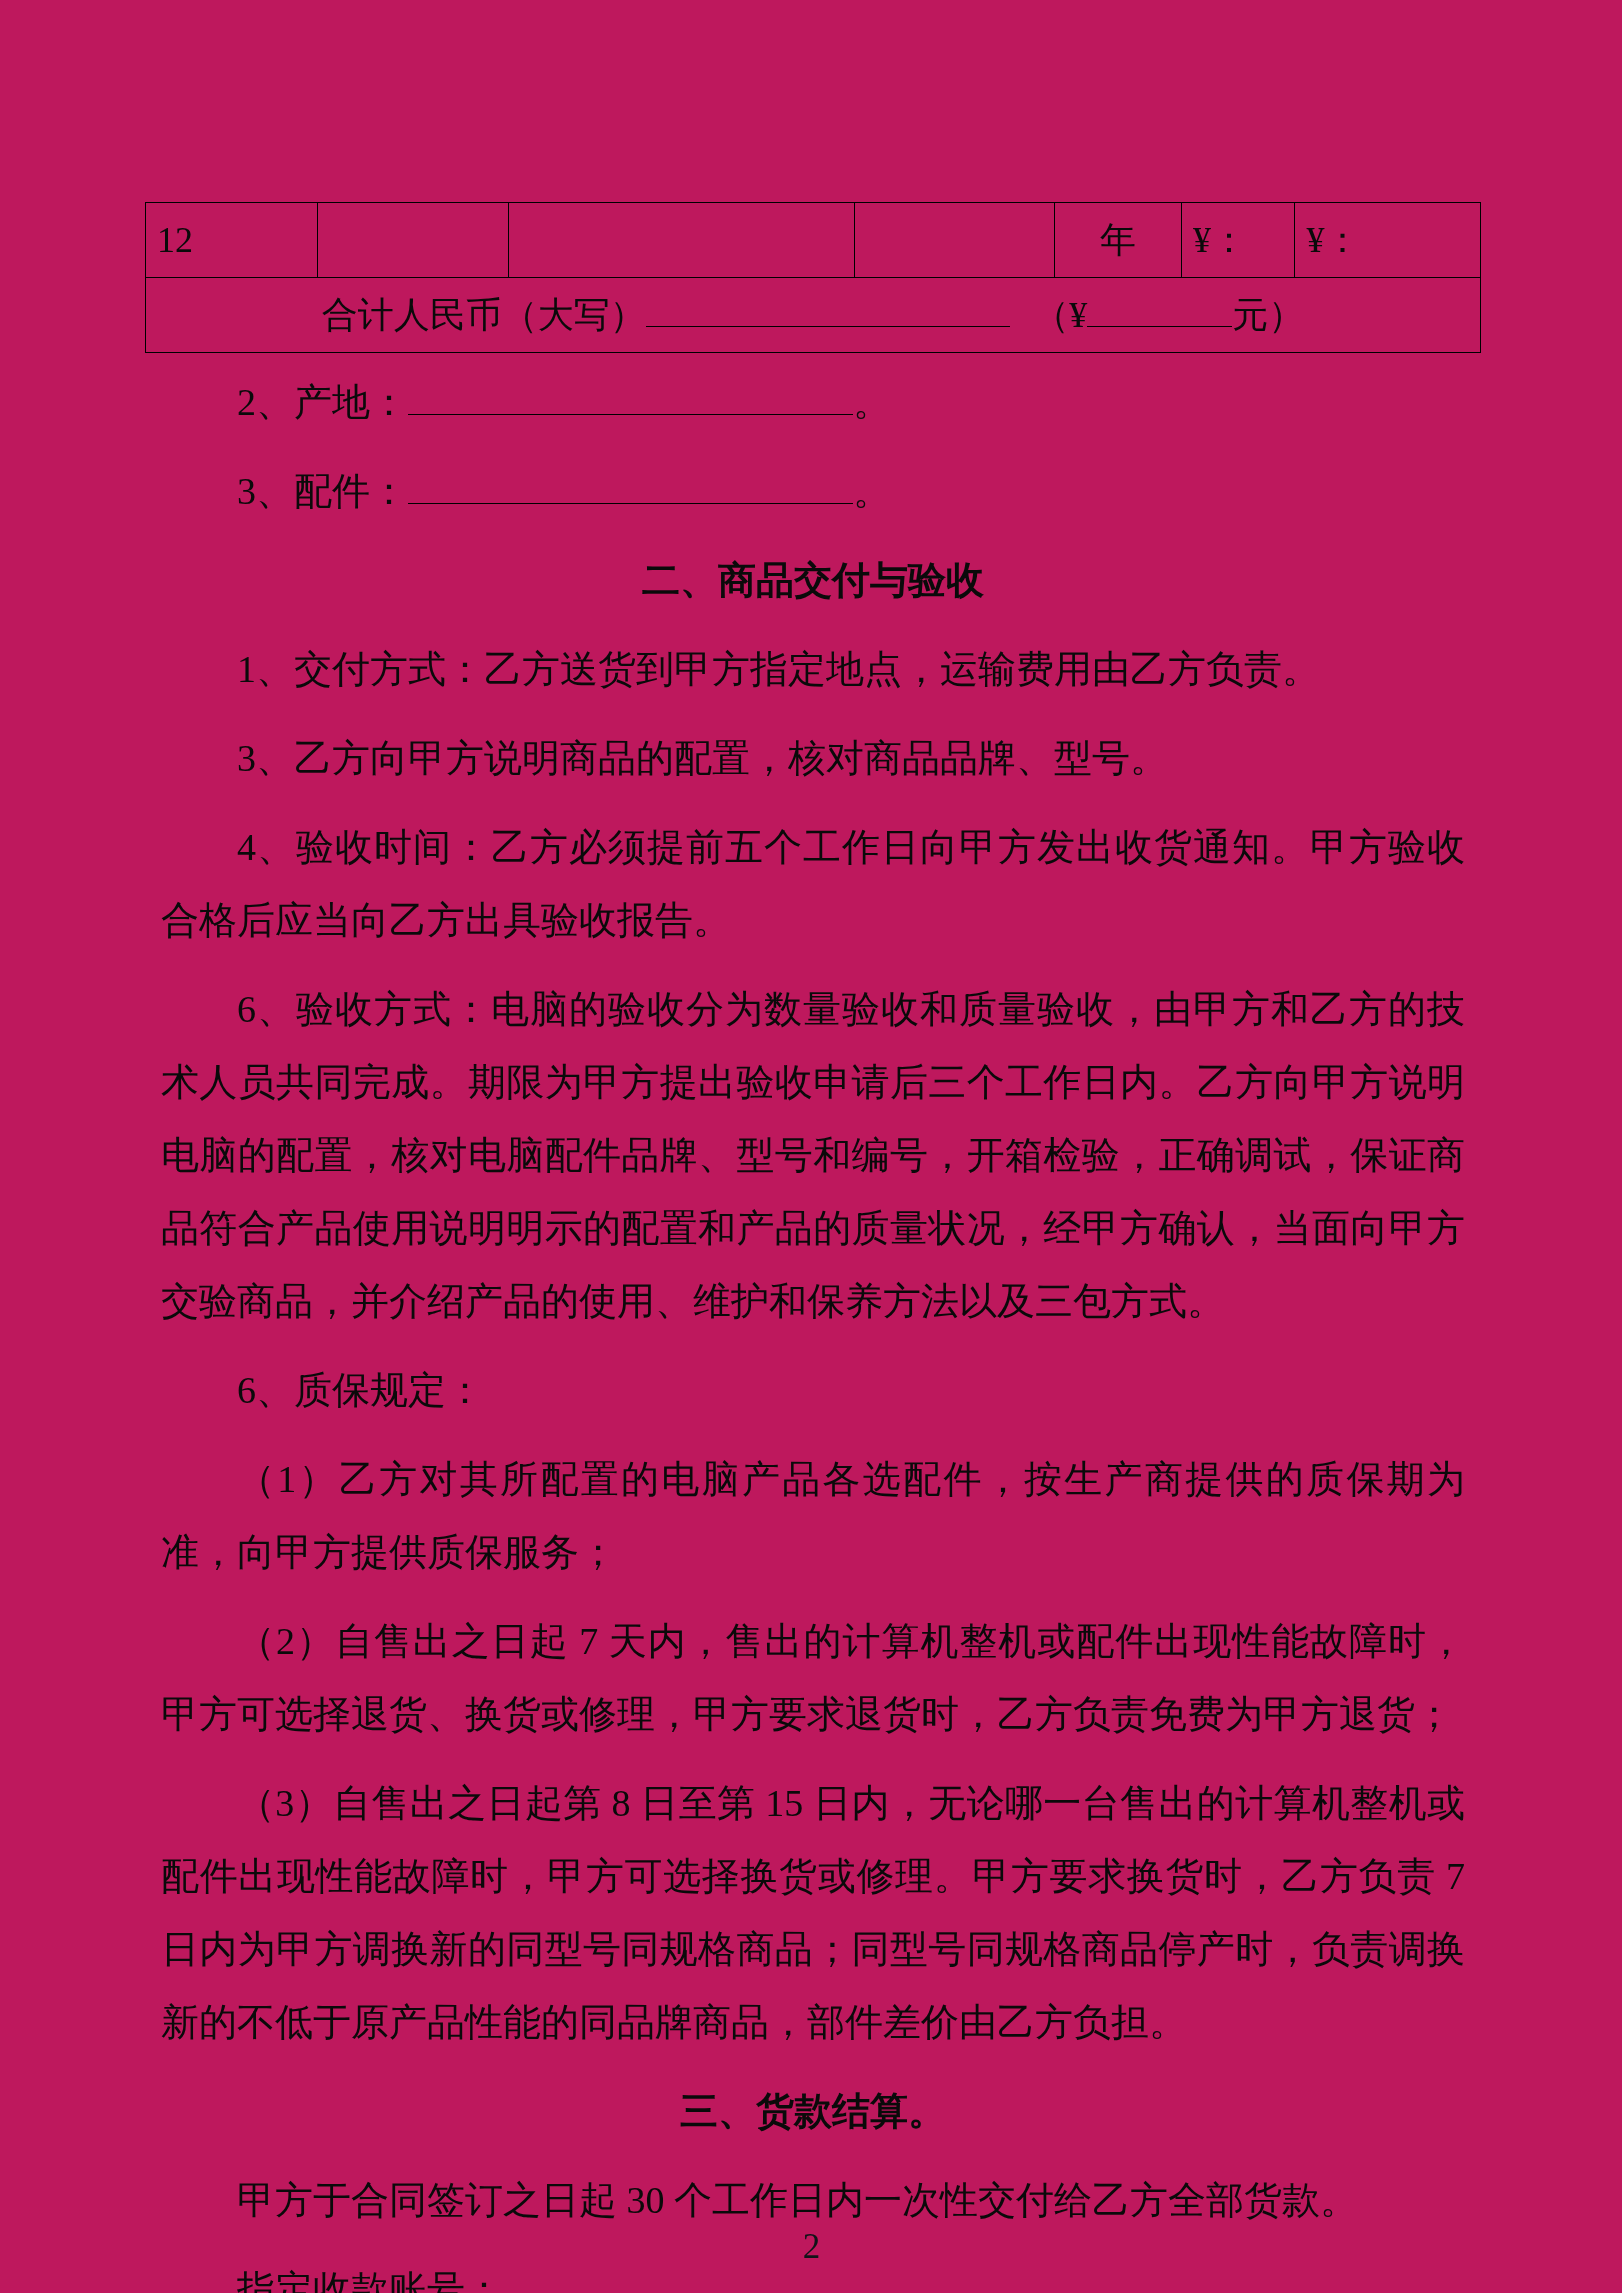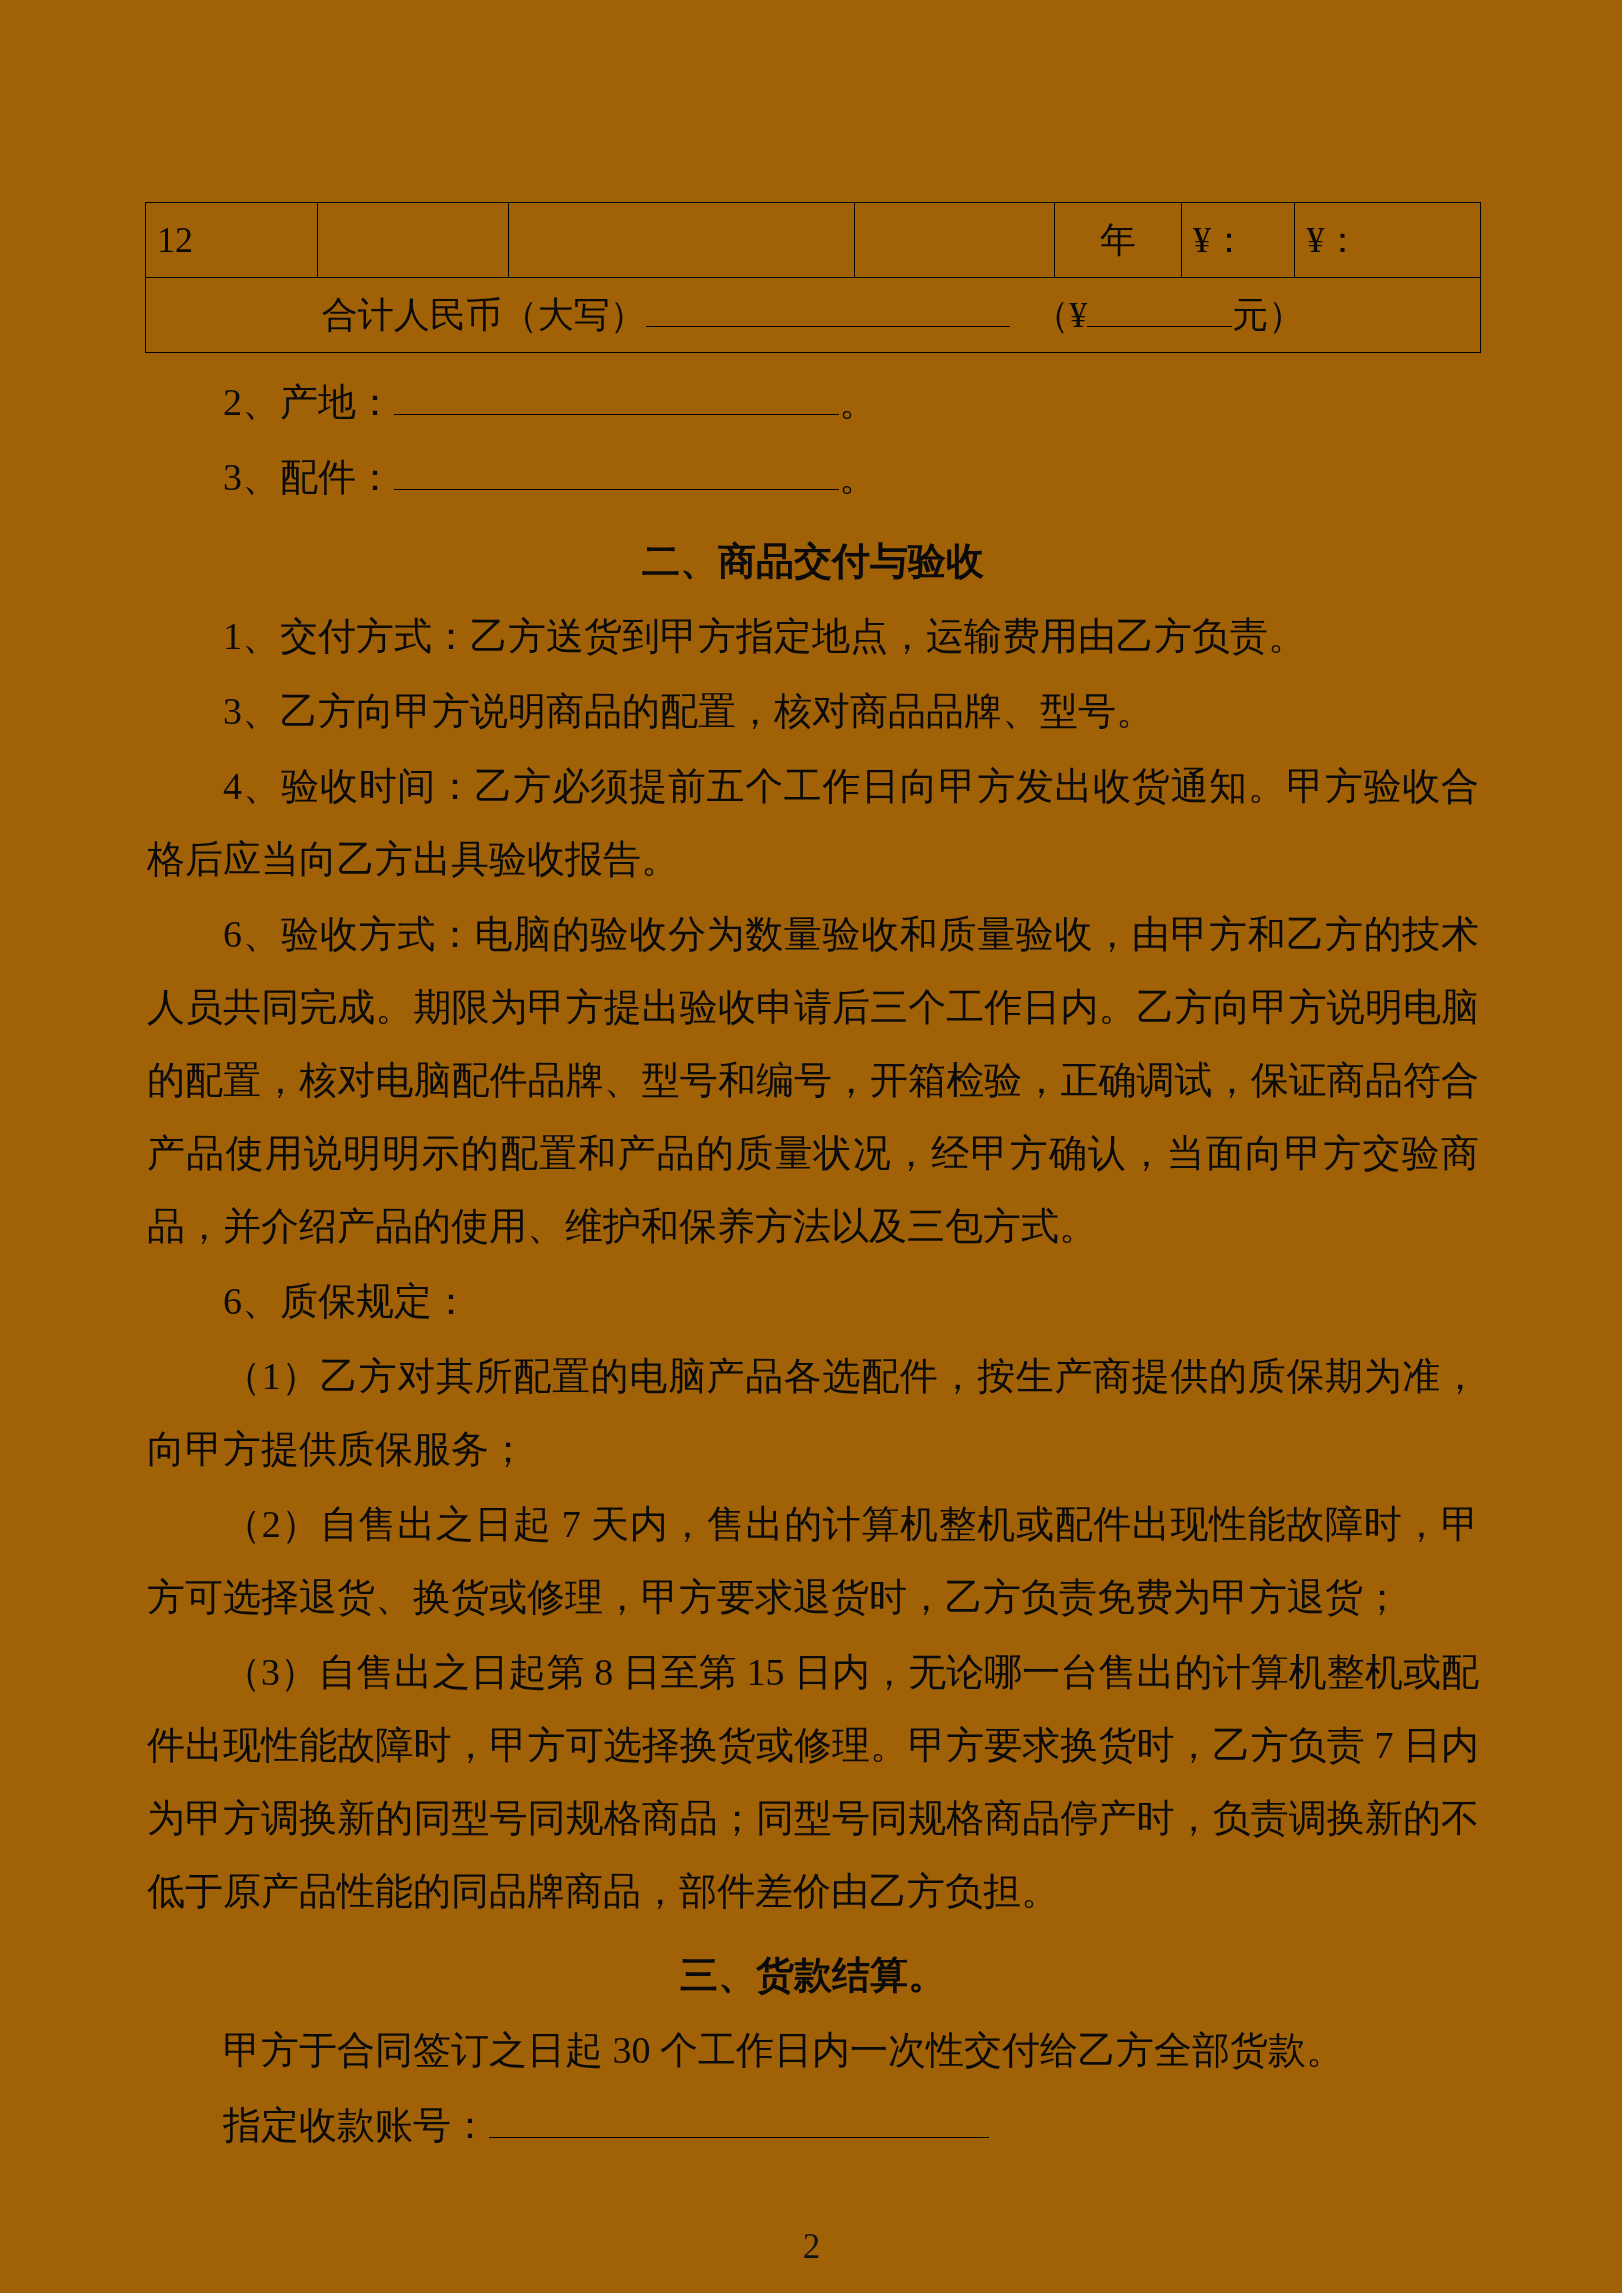--- a/index.html
+++ b/index.html
@@ -1,21 +1,21 @@
 <!DOCTYPE html>
 <html style="font-size:14.5px"><head>
 <meta charset="utf-8">
 <style>
   * { margin: 0; padding: 0; box-sizing: border-box; }
   html, body { background: #ffffff; }
   .page {
     position: relative;
     width: 1623px;
     height: 2294px;
-    background: #a16207;
+    background: #be185d;
     font-family: "Liberation Serif", "DejaVu Serif", serif;
     color: #0a0a0a;
     overflow: hidden;
   }
   .content {
     position: absolute;
     left: 145px;
     top: 202px;
     width: 1336px;
   }
@@ -43,21 +43,21 @@
   }
   .blank-total   { width: 364px; margin-right: 23.6px; }
   .blank-amount  { width: 145px; }
   .blank-field   { width: 445px; }
   .blank-account { width: 500px; }
   .para {
     font-size: 38px;
     line-height: 73px;
     text-indent: 76px;
     text-align: justify;
-    margin: 2px;
+    margin: 16px;
   }
   .para.no-justify { text-align: left; }
   .para.first { margin-top: 12.7px; }
   .heading {
     font-size: 38px;
     line-height: 73px;
     font-weight: bold;
     margin: 11px 0 0 0;
     text-align: center;
   }

